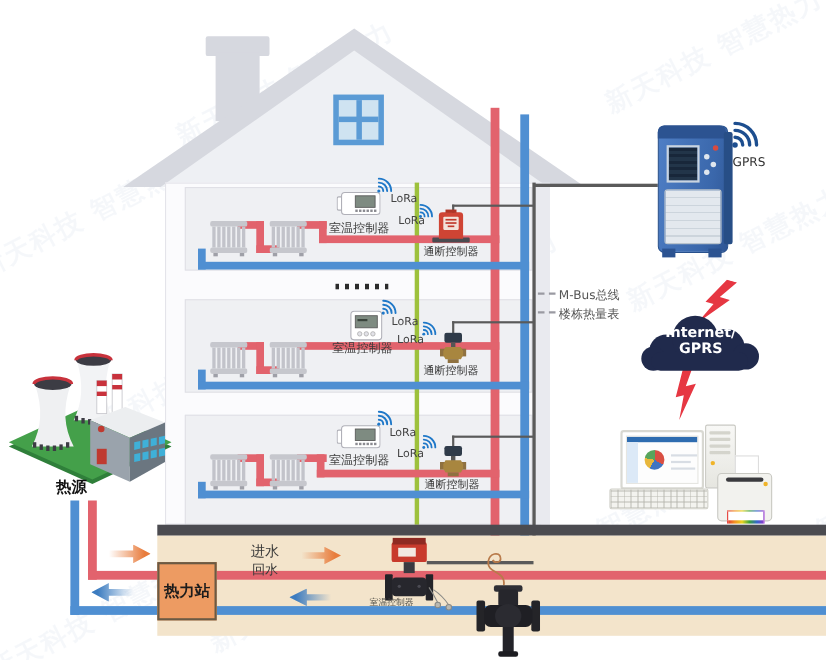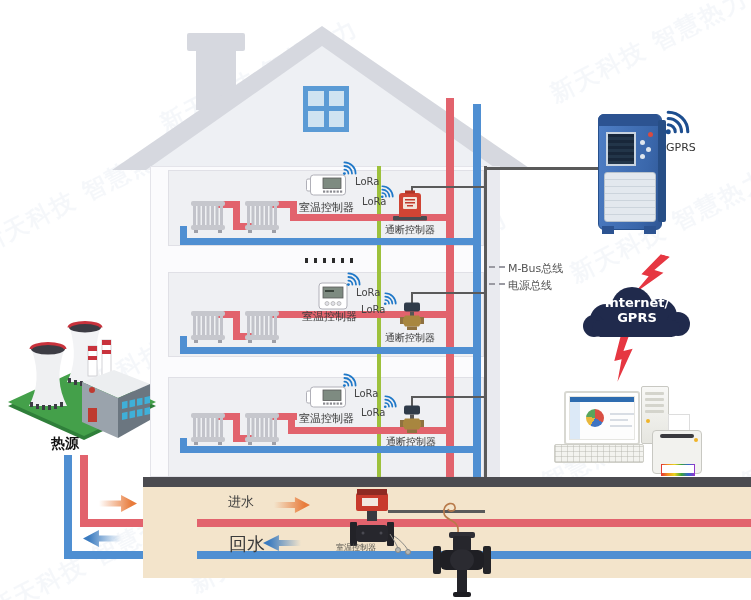--- a/index.html
+++ b/index.html
@@ -366,21 +366,21 @@
     </svg>
   <div class="lbl" style="left:361px;top:407px;font-size:10px;color:#444">LoRa</div>
   <svg class="abs" style="left:400px;top:405px" width="24" height="29">
       <use href="#sym-brassvalve"></use>
     </svg>
   <div class="lbl" style="left:386px;top:436px;font-size:10px">通断控制器</div>
 
   <div class="leader" style="left:489px;top:266px"></div>
   <div class="bus-lbl" style="left:508px;top:261px">M-Bus总线</div>
   <div class="leader" style="left:489px;top:283px"></div>
-  <div class="bus-lbl" style="left:508px;top:278px">电源总线</div>
+  <div class="bus-lbl" style="left:508px;top:278px">楼栋热量表</div>
 
   <div class="c-body"></div>
   <div class="c-top"></div>
   <div class="c-side"></div>
   <div class="c-screen"></div>
   <div class="c-dot" style="left:640px;top:140px"></div>
   <div class="c-dot" style="left:646px;top:147px"></div>
   <div class="c-dot" style="left:640px;top:154px"></div>
   <div class="c-red"></div>
   <div class="c-panel"></div>
@@ -444,21 +444,21 @@
   <div class="arrow-l" style="left:83px;top:530px;width:38px;height:17px"></div>
 
   <div class="ground"></div>
   <div class="soil"></div>
   <div class="pr" style="left:197px;top:519px;width:554px;height:8px"></div>
   <div class="pb" style="left:197px;top:551px;width:554px;height:8px"></div>
   <div class="pw" style="left:388px;top:510px;width:97px;height:2.5px"></div>
 
   <div class="lbl" style="left:228px;top:495px;font-size:13px">进水</div>
   <div class="arrow-r" style="left:274px;top:497px;width:36px;height:16px"></div>
-  <div class="lbl" style="left:229px;top:534px;font-size:18px">回水</div>
+  <div class="lbl" style="left:229px;top:512px;font-size:12px">回水</div>
   <div class="arrow-l" style="left:263px;top:535px;width:38px;height:16px"></div>
 
   <svg class="abs" style="left:350px;top:487px" width="44" height="66">
       <use href="#sym-meter"></use>
     </svg>
   <svg class="abs" style="left:386px;top:532px" width="28" height="26">
     <g stroke="#8a8a86" stroke-width="1" fill="none">
         <path d="M4,2 C8,8 10,12 12,16"></path>
         <path d="M8,4 C14,8 18,12 22,18"></path>
       </g>
@@ -467,14 +467,15 @@
   </svg>
   <div class="meter-lbl">室温控制器</div>
 
   <svg class="abs" style="left:436px;top:500px" width="30" height="34">
     <path d="M22,32 C24,18 6,22 8,10 C9,3 18,1 19,7 C20,12 13,12 12,9" stroke="#b87a4a" stroke-width="1.6" fill="none"></path>
   </svg>
   <svg class="abs" style="left:433px;top:530px" width="58" height="68">
       <use href="#sym-blackvalve"></use>
     </svg>
 
+  <div class="station">热力站</div>
 
 </div>
 
 </body></html>

